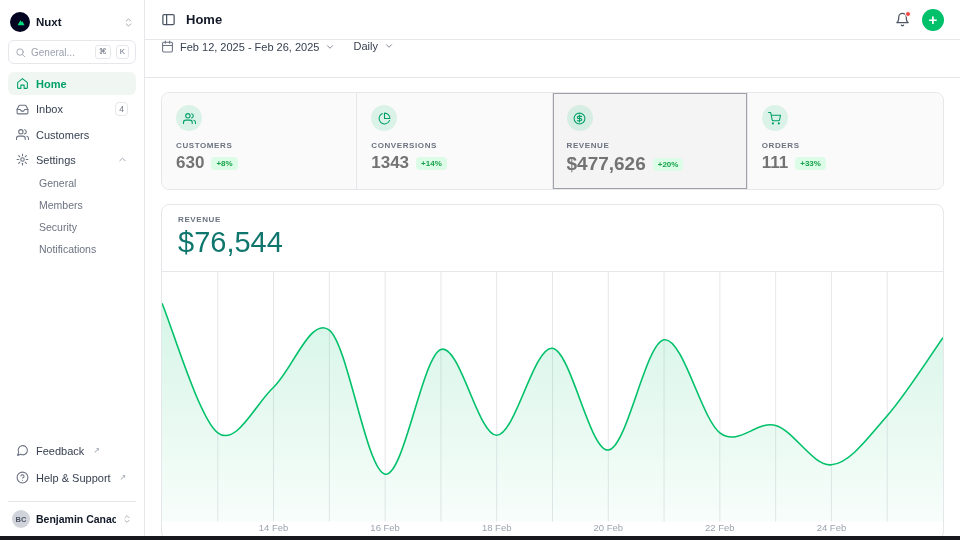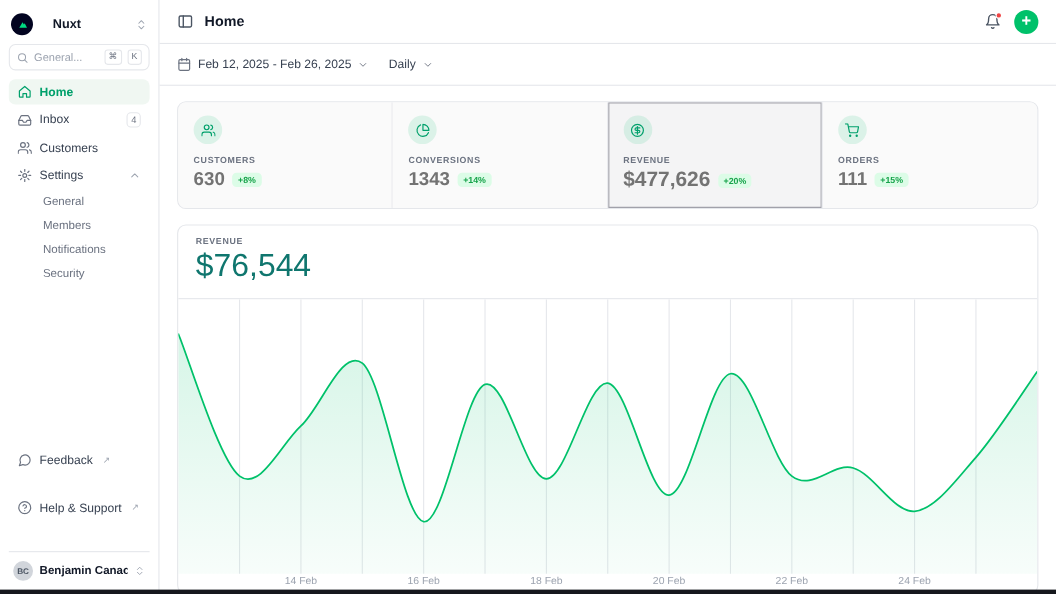--- a/index.html
+++ b/index.html
@@ -1,50 +1,50 @@
 <!DOCTYPE html>
 <html><head>
 <meta charset="utf-8">
 <style>
   * { box-sizing: border-box; margin: 0; padding: 0; }
   body { font-family: "Liberation Sans", sans-serif; background: #fff; color: #111827; }
   .app { width: 960px; height: 540px; display: flex; position: relative; overflow: hidden; background: #fff; }
 
   
   .sidebar { width: 145px; min-width: 145px; border-right: 1px solid #e5e7eb; display: flex; flex-direction: column; padding: 8px; background: #fff; }
-  .ws-row { display: flex; align-items: center; gap: 18px; padding: 4px 2px 6px 2px; cursor: pointer; }
+  .ws-row { display: flex; align-items: center; gap: 6px; padding: 4px 2px 6px 2px; cursor: pointer; }
   .ws-logo { width: 20px; height: 20px; border-radius: 50%; background: #020420; display: flex; align-items: center; justify-content: center; flex: none; }
   .ws-name { font-size: 11.5px; font-weight: 700; color: #111827; flex: 1; }
   .muted-ic { color: #9ca3af; display: flex; align-items: center; }
   .search-box { display: flex; align-items: center; gap: 5px; border: 1px solid #e5e7eb; border-radius: 6px; padding: 4px 6px; margin: 2px 0 8px 0; font-size: 10px; color: #9ca3af; cursor: text; background: #fff; }
   .search-box .ph { flex: 1; }
   kbd { border: 1px solid #e5e7eb; border-radius: 3px; padding: 0px 3px; font-size: 8px; color: #6b7280; background: #fff; font-family: "Liberation Sans", sans-serif; line-height: 12px; }
   .nav { display: flex; flex-direction: column; gap: 2px; flex: 1; }
   .nav-item { display: flex; align-items: center; gap: 7px; padding: 5px 8px; border-radius: 6px; font-size: 11px; color: #374151; cursor: pointer; }
   .nav-item .ic { display: flex; align-items: center; color: #6b7280; }
   .nav-item.active { background: #f0f7f2; color: #00a06b; font-weight: 600; }
   .nav-item.active .ic { color: #00a06b; }
   .count-badge { margin-left: auto; font-size: 8.5px; border: 1px solid #e5e7eb; border-radius: 4px; padding: 0 3px; color: #6b7280; line-height: 12px; }
   .chev-right { margin-left: auto; color: #9ca3af; display: flex; }
   .sub-item { padding: 4px 8px 4px 31px; font-size: 10.5px; color: #6b7280; border-radius: 6px; cursor: pointer; }
-  .side-footer { display: flex; flex-direction: column; gap: 20px; }
+  .side-footer { display: flex; flex-direction: column; gap: 4px; }
   .ext-arrow { font-size: 8px; color: #9ca3af; margin-left: 2px; vertical-align: 4px; }
   .user-row { display: flex; align-items: center; gap: 6px; padding: 8px 4px 4px 4px; margin-top: 8px; border-top: 1px solid #e5e7eb; cursor: pointer; }
   .avatar { width: 18px; height: 18px; border-radius: 50%; background: #d1d5db; color: #4b5563; font-size: 7.5px; font-weight: 700; display: flex; align-items: center; justify-content: center; flex: none; }
   .user-name { font-size: 10.5px; font-weight: 600; color: #111827; flex: 1; white-space: nowrap; overflow: hidden; }
 
   
   .main { flex: 1; display: flex; flex-direction: column; min-width: 0; }
   .main-header { height: 40px; min-height: 40px; border-bottom: 1px solid #e5e7eb; display: flex; align-items: center; gap: 10px; padding: 0 16px; }
   .page-title { font-size: 13px; font-weight: 700; }
   .header-right { margin-left: auto; display: flex; align-items: center; gap: 12px; }
   .bell-wrap { position: relative; display: flex; cursor: pointer; color: #4b5563; }
   .bell-dot { position: absolute; top: -1px; right: -1px; width: 6px; height: 6px; border-radius: 50%; background: #ef4444; border: 1px solid #fff; }
   .plus-btn { width: 22px; height: 22px; border-radius: 50%; background: #00c16a; color: #fff; font-size: 15px; font-weight: 600; display: flex; align-items: center; justify-content: center; cursor: pointer; line-height: 1; border: none; }
-  .filter-bar { height: 38px; min-height: 38px; border-bottom: 1px solid #e5e7eb; display: flex; align-items: center; gap: 18px; padding: 0 16px; }
+  .filter-bar { height: 38px; min-height: 38px; border-bottom: 1px solid #e5e7eb; display: flex; align-items: flex-start; gap: 18px; padding: 0 16px; }
   .filter-btn { display: flex; align-items: center; gap: 6px; font-size: 11px; color: #374151; cursor: pointer; font-weight: 500; }
   .filter-btn .ic { display: flex; color: #6b7280; }
 
   .content { flex: 1; padding: 14px 16px 0 16px; display: flex; flex-direction: column; gap: 14px; min-height: 0; }
 
   
   .stats-grid { display: grid; grid-template-columns: repeat(4, 1fr); border: 1px solid #e5e7eb; border-radius: 8px; overflow: hidden; background: #fafafa; }
   .stat-card { padding: 12px 14px 14px 14px; border-right: 1px solid #e5e7eb; cursor: pointer; background: #fafafa; }
   .stat-card:last-child { border-right: none; }
   .stat-card.selected { background: #f4f4f5; box-shadow: inset 0 0 0 1px #a1a1aa; }
@@ -144,22 +144,22 @@
         </span>
         <span>Settings</span>
         <span class="chev-right">
           <svg width="11" height="11" viewBox="0 0 24 24" fill="none" stroke="currentColor" stroke-width="2" stroke-linecap="round" stroke-linejoin="round">
               <polyline points="6 15 12 9 18 15"></polyline>
             </svg>
         </span>
       </div>
       <div class="sub-item">General</div>
       <div class="sub-item">Members</div>
+      <div class="sub-item">Security</div>
       <div class="sub-item">Notifications</div>
-      <div class="sub-item">Security</div>
     </nav>
 
     <div class="side-footer">
       <div class="nav-item">
         <span class="ic">
           <svg width="13" height="13" viewBox="0 0 24 24" fill="none" stroke="currentColor" stroke-width="2" stroke-linecap="round" stroke-linejoin="round">
               <path d="M21 11.5a8.38 8.38 0 0 1-8.5 8.5 8.5 8.5 0 0 1-3.8-.9L3 21l1.9-5.7A8.5 8.5 0 1 1 21 11.5z"></path>
             </svg>
         </span>
         <span>Feedback</span>
@@ -288,21 +288,21 @@
           <span class="stat-icon">
             <svg width="13" height="13" viewBox="0 0 24 24" fill="none" stroke="currentColor" stroke-width="2" stroke-linecap="round" stroke-linejoin="round">
                 <circle cx="9" cy="21" r="1"></circle>
                 <circle cx="20" cy="21" r="1"></circle>
                 <path d="M1 1h4l2.68 13.39a2 2 0 0 0 2 1.61h9.72a2 2 0 0 0 2-1.61L23 6H6"></path>
               </svg>
           </span>
           <div class="stat-label">ORDERS</div>
           <div class="stat-value-row">
             <span class="stat-value">111</span>
-            <span class="delta-badge">+15%</span>
+            <span class="delta-badge">+33%</span>
           </div>
         </div>
       </div>
 
       <div class="chart-card">
         <div class="chart-head">
           <div class="chart-label">REVENUE</div>
           <div class="chart-value">$76,544</div>
         </div>
         <div class="chart-body">

